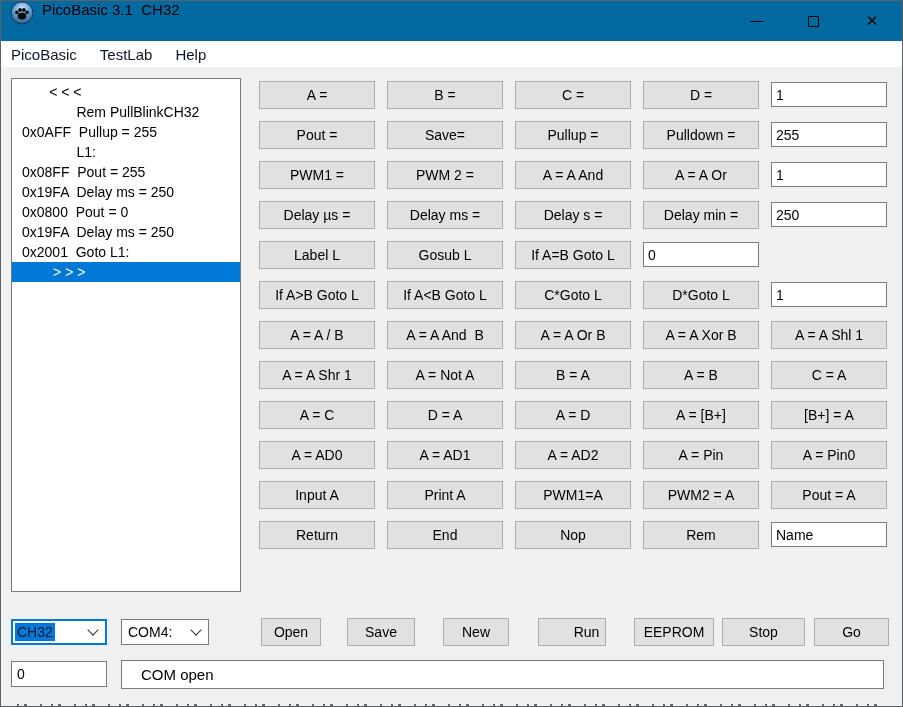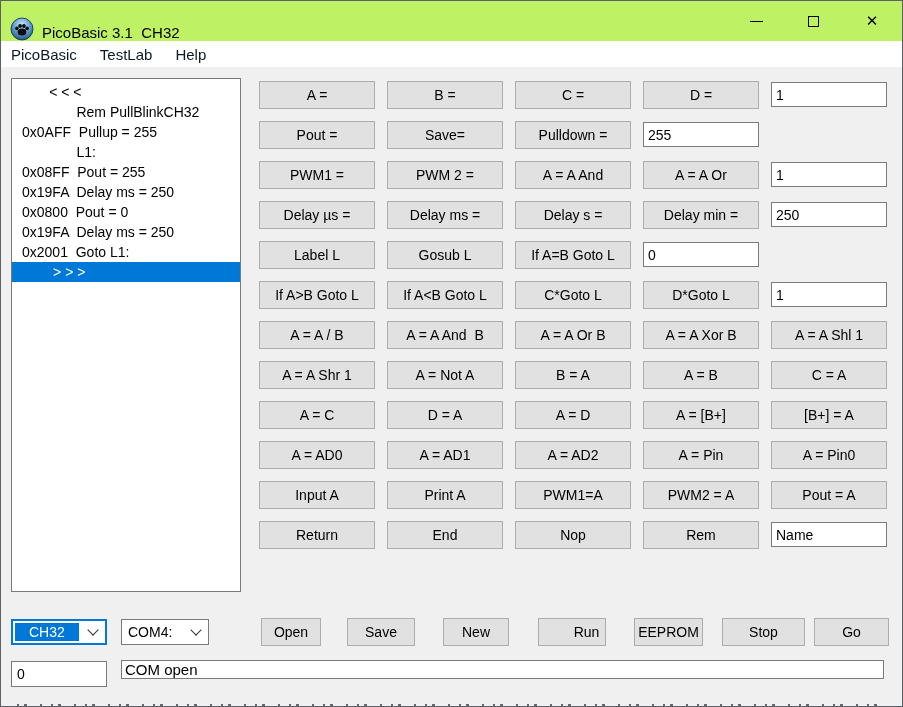--- a/index.html
+++ b/index.html
@@ -10,22 +10,22 @@
     position: relative;
     width: 903px; height: 707px;
     background: #f0f0f0;
     border: 1px solid #5a6268;
     overflow: hidden;
   }
 
   
   .titlebar {
     position: absolute; left:0; top:0; right:0; height:40px;
-    background:#bef264;
-    display:flex; align-items:flex-end;
+    background:#0369a1;
+    display:flex; align-items:flex-start;
   }
   .app-icon { width:24px; height:24px; margin-left:9px; flex:none; }
   .title-text {
     margin-left:8px; font-size:15px; color:#000; white-space:pre;
   }
   .cap {
     position:absolute; top:0; width:46px; height:40px;
     display:flex; align-items:center; justify-content:center;
   }
   .cap-min  { left:732px; }
@@ -70,36 +70,36 @@
   }
 
   
   .combo {
     position:absolute; top:618px; height:26px; background:#fff;
     display:flex; align-items:center; justify-content:space-between;
     font-size:14px; padding:0 8px 0 2px; cursor:default;
   }
   .combo-device { left:10px; width:96px; border:2px solid #0078d7; }
   .combo-port   { left:120px; width:88px; border:1px solid #7a7a7a; padding-left:6px;text-align:center; }
-  .combo-sel { background:#0078d7; color:#ffffff; padding:1px 14px; }
+  .combo-sel { background:#0078d7; color:#0f172a; padding:1px 2px; }
   .chev {
     width:8px; height:8px; flex:none;
     border-right:1.5px solid #333; border-bottom:1.5px solid #333;
     transform:rotate(45deg); margin-top:-4px;
   }
   .action-btn { position:absolute; top:617px; height:28px; }
 
   
   .counter-input {
     position:absolute; left:10px; top:660px; width:96px; height:26px;
     border:1px solid #7a7a7a; background:#fff; font-size:14px; padding-left:5px; outline:none;
   }
   .message-input {
-    position:absolute; left:120px; top:659px; width:763px; height:19px;
-    border:1px solid #7a7a7a; background:#fff; font-size:15px; padding-left:3px; outline:none;
+    position:absolute; left:120px; top:659px; width:763px; height:29px;
+    border:1px solid #7a7a7a; background:#fff; font-size:15px; padding-left:19px; outline:none;
     font-family:"Liberation Sans", sans-serif; color:#000;
   }
 
   
   .clipped-strip {
     position:absolute; left:16px; right:12px; top:703px; height:3px;
     background:repeating-linear-gradient(90deg,
       #3a3a3a 0 2px, transparent 2px 7px,
       #3a3a3a 7px 10px, transparent 10px 23px,
       #3a3a3a 23px 25px, transparent 25px 34px);
@@ -162,20 +162,21 @@
       <div class="grid-row">
         <button class="btn grid-btn">A =</button>
         <button class="btn grid-btn">B =</button>
         <button class="btn grid-btn">C =</button>
         <button class="btn grid-btn">D =</button>
         <input class="val-input" value="1" style="">
       </div>
       <div class="grid-row">
         <button class="btn grid-btn">Pout =</button>
         <button class="btn grid-btn">Save=</button>
+        <button class="btn grid-btn">Pullup =</button>
         <button class="btn grid-btn">Pulldown =</button>
         <input class="val-input" value="255" style="">
       </div>
       <div class="grid-row">
         <button class="btn grid-btn">PWM1 =</button>
         <button class="btn grid-btn">PWM 2 =</button>
         <button class="btn grid-btn">A = A And</button>
         <button class="btn grid-btn">A = A Or</button>
         <input class="val-input" value="1" style="">
       </div>
@@ -250,21 +251,21 @@
   <div class="combo combo-port">
     <span>COM4:</span>
     <span class="chev"></span>
   </div>
 
   <div id="action-bar">
       <button class="btn action-btn" style="left: 260px; width: 60px;">Open</button>
       <button class="btn action-btn" style="left: 346px; width: 68px;">Save</button>
       <button class="btn action-btn" style="left: 442px; width: 66px;">New</button>
       <button class="btn action-btn" style="left: 537px; width: 68px; padding-left: 29px;">Run</button>
-      <button class="btn action-btn" style="left: 633px; width: 69px;">EEPROM</button>
+      <button class="btn action-btn" style="left: 633px; width: 80px;">EEPROM</button>
       <button class="btn action-btn" style="left: 721px; width: 83px;">Stop</button>
       <button class="btn action-btn" style="left: 813px; width: 75px;">Go</button>
     </div>
 
   <input class="counter-input" value="0" style="">
   <input class="message-input" value="COM open" style="">
 
   <div class="clipped-strip"></div>
 </div>
 

